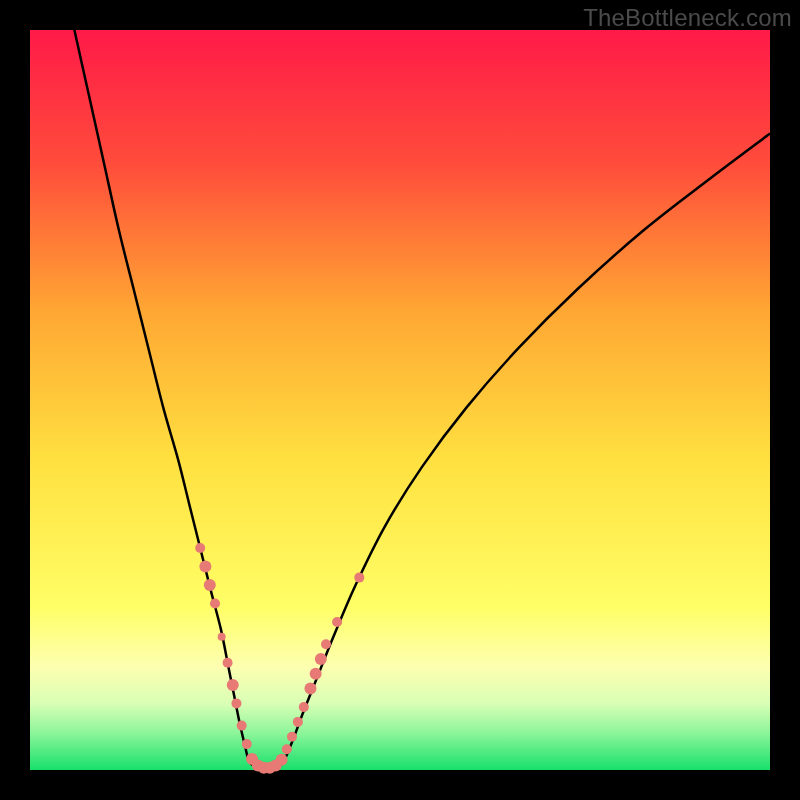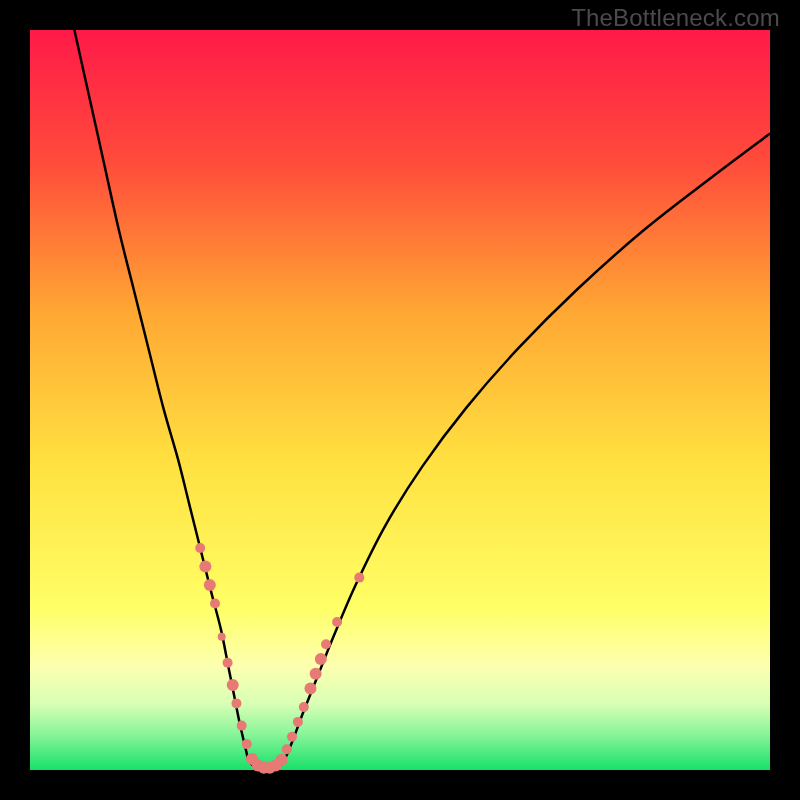--- a/index.html
+++ b/index.html
@@ -23,21 +23,21 @@
     position: absolute;
     left: 30px;
     top: 30px;
     width: 740px;
     height: 740px;
     
   }
   .watermark {
     position: absolute;
     top: 4px;
-    right: 20px;
+    right: 8px;
     color: #4b4b4b;
     font-size: 24px;
     font-weight: 400;
     letter-spacing: 0.2px;
     user-select: none;
   }
   svg.curve {
     position: absolute;
     left: 0;
     top: 0;

